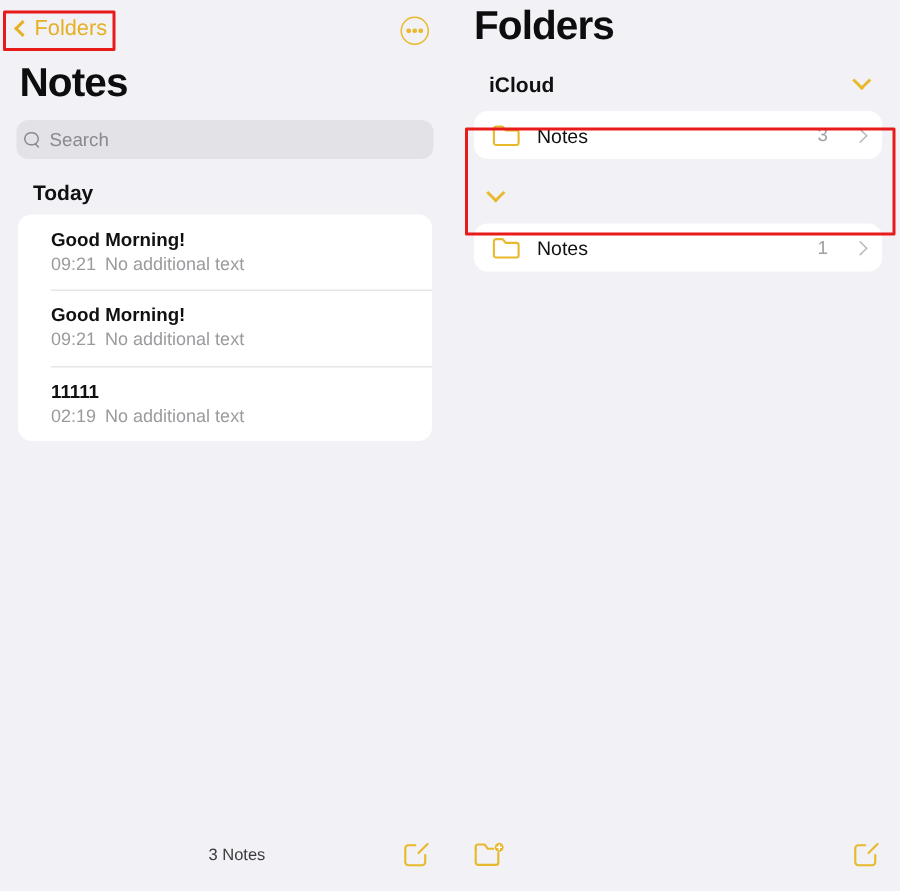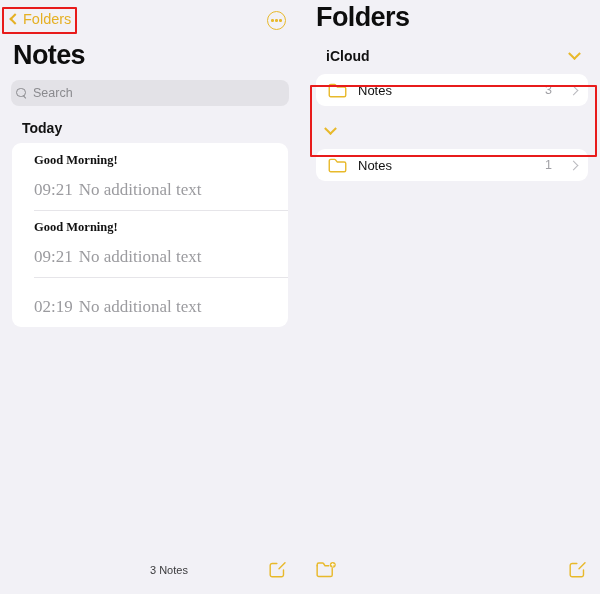--- a/index.html
+++ b/index.html
@@ -139,40 +139,39 @@
   .notes-card {
     margin: 0 12px 0 12px;
     background: #FFFFFF;
     border-radius: 9px;
     overflow: hidden;
   }
   .note-row {
     padding: 9px 12px 9px 22px;
     cursor: pointer;
     position: relative;
-    font-family: Liberation Serif, serif;
   }
   .note-row + .note-row::before {
     content: "";
     position: absolute;
     left: 22px; right: 0; top: 0;
     height: 1px;
     background: #E6E5E9;
   }
   .note-title {
     font-size: 12.5px;
     font-weight: bold;
     color: #111;
     line-height: 1.35;
   }
   .note-sub {
     display: flex;
     gap: 6px;
-    margin-top: 10px;
-    font-size: 17px;
+    margin-top: 0;
+    font-size: 12px;
     color: #9B9B9F;
     line-height: 1.3;
   }
 
   
   .right-navbar {
     position: relative;
     height: 38px;
   }
   .edit-btn {
@@ -243,21 +242,21 @@
 
   
   .toolbar {
     position: absolute;
     left: 0; top: 548px;
     width: 600px; height: 46px;
     background: #F2F1F6;
   }
   .tb-count {
     position: absolute;
-    left: 150px; top: 16px;
+    left: 139px; top: 16px;
     font-size: 11px;
     color: #3A3A3C;
   }
   .tb-compose-left {
     position: absolute;
     left: 268px; top: 12px;
     cursor: pointer;
   }
   .tb-newfolder {
     position: absolute;
@@ -322,20 +321,21 @@
 
       <div class="note-row">
         <div class="note-title">Good Morning!</div>
         <div class="note-sub">
           <span>09:21</span>
           <span>No additional text</span>
         </div>
       </div>
 
       <div class="note-row">
+        <div class="note-title">11111</div>
         <div class="note-sub">
           <span>02:19</span>
           <span>No additional text</span>
         </div>
       </div>
 
     </div>
   </div>
 
   <div class="pane-right">

